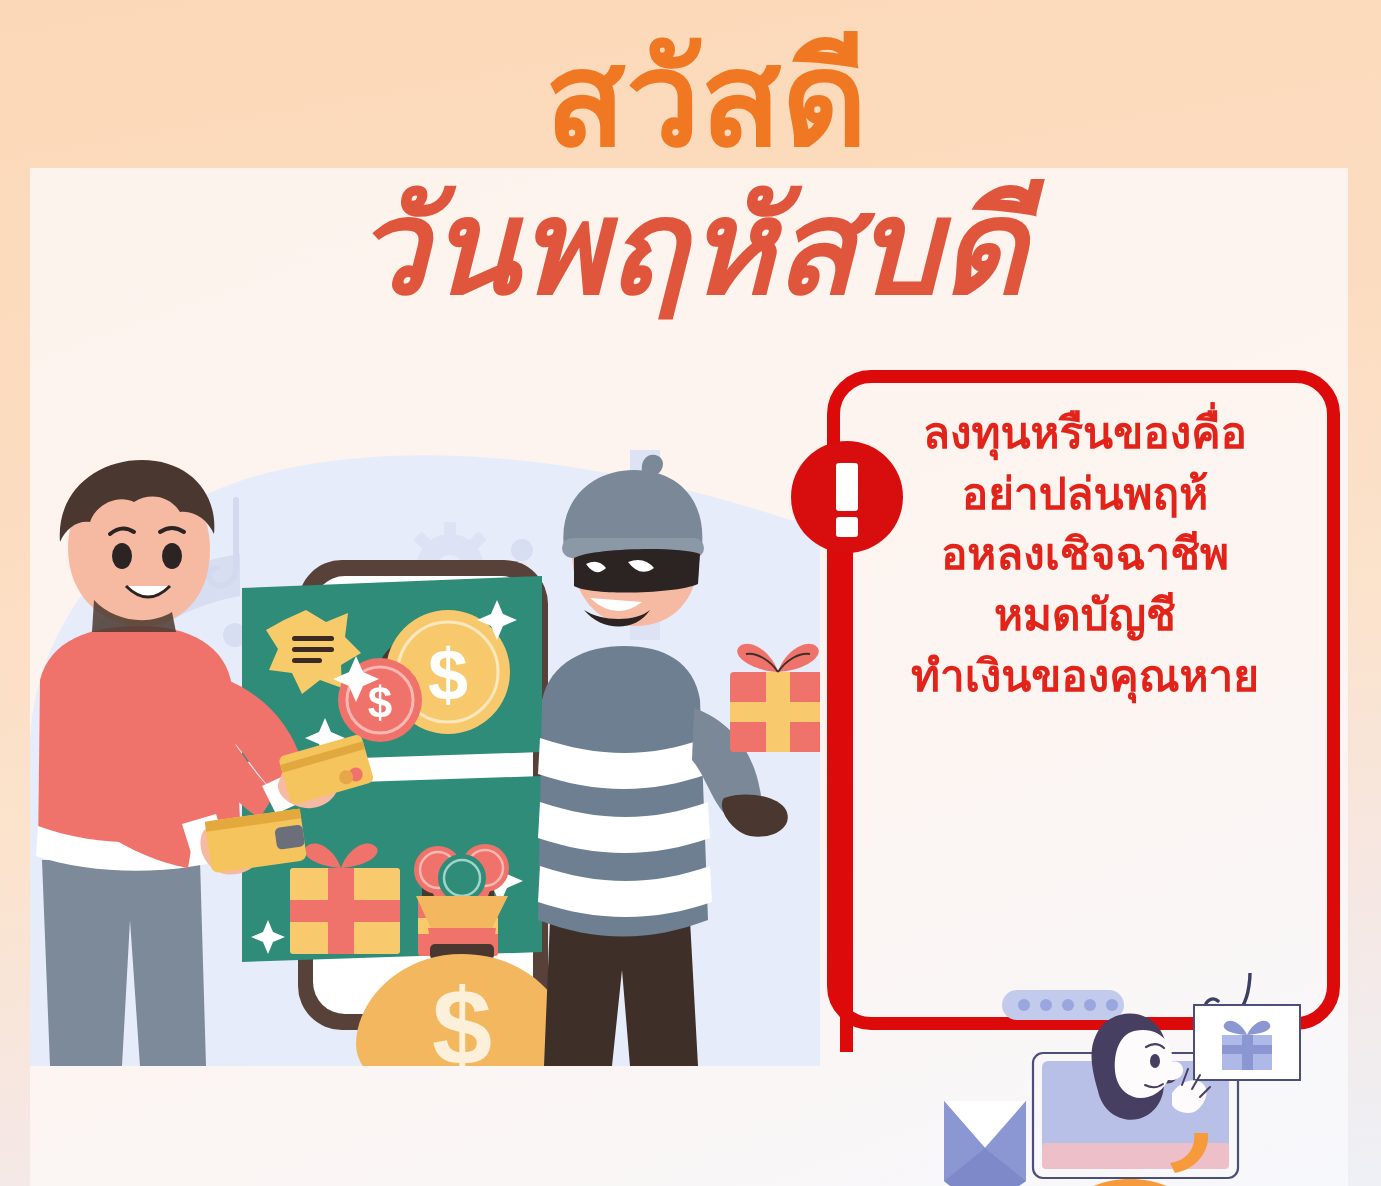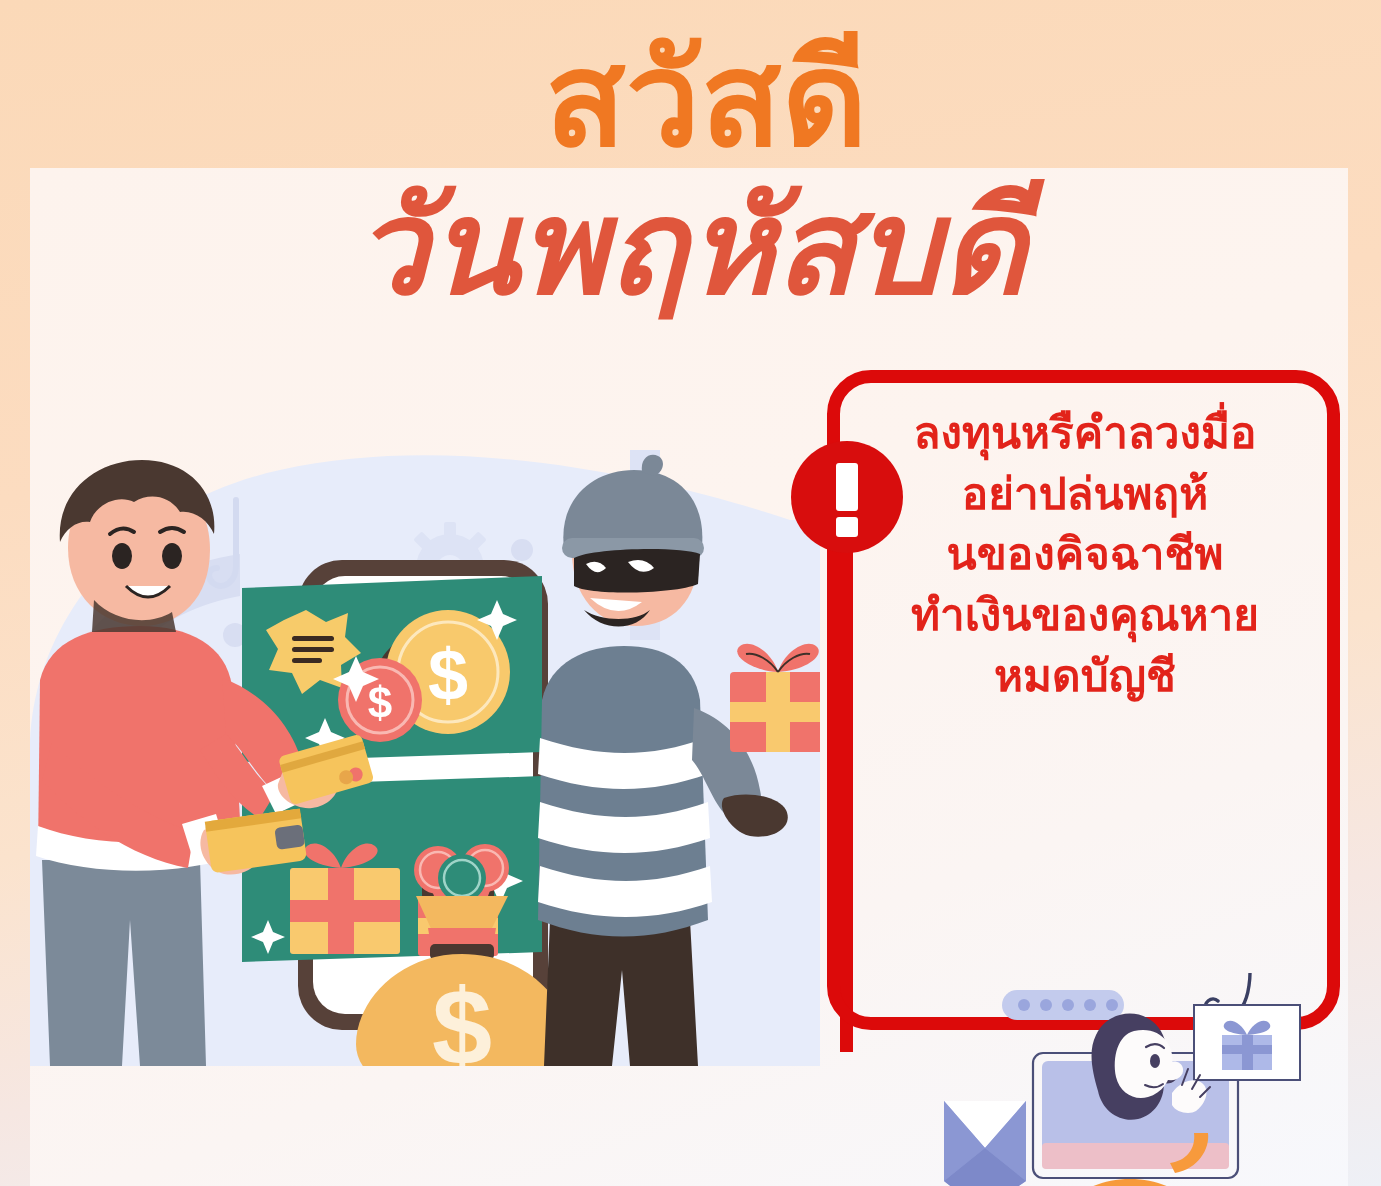--- a/index.html
+++ b/index.html
@@ -308,23 +308,23 @@
 
   </div>
 
   <div class="callout-stem"></div>
   <div class="callout"></div>
   <div class="bang">
     <span class="bar b1"></span>
       <span class="bar b2"></span>
   </div>
   <div class="callout-text">
-    <div>ลงทุนหรืคำลวงมื่อ</div>
+    <div>ลงทุนหรืนของคื่อ</div>
     <div>อย่าปล่นพฤห้</div>
-    <div>นของคิจฉาชีพ</div>
+    <div>อหลงเชิจฉาชีพ</div>
+    <div>หมดบัญชี</div>
     <div>ทำเงินของคุณหาย</div>
-    <div>หมดบัญชี</div>
   </div>
 
   <div class="title-line" id="title1">สวัสดี</div>
   <div class="title-line" id="title2">วันพฤหัสบดี</div>
 
 </div>
 
 </body></html>

